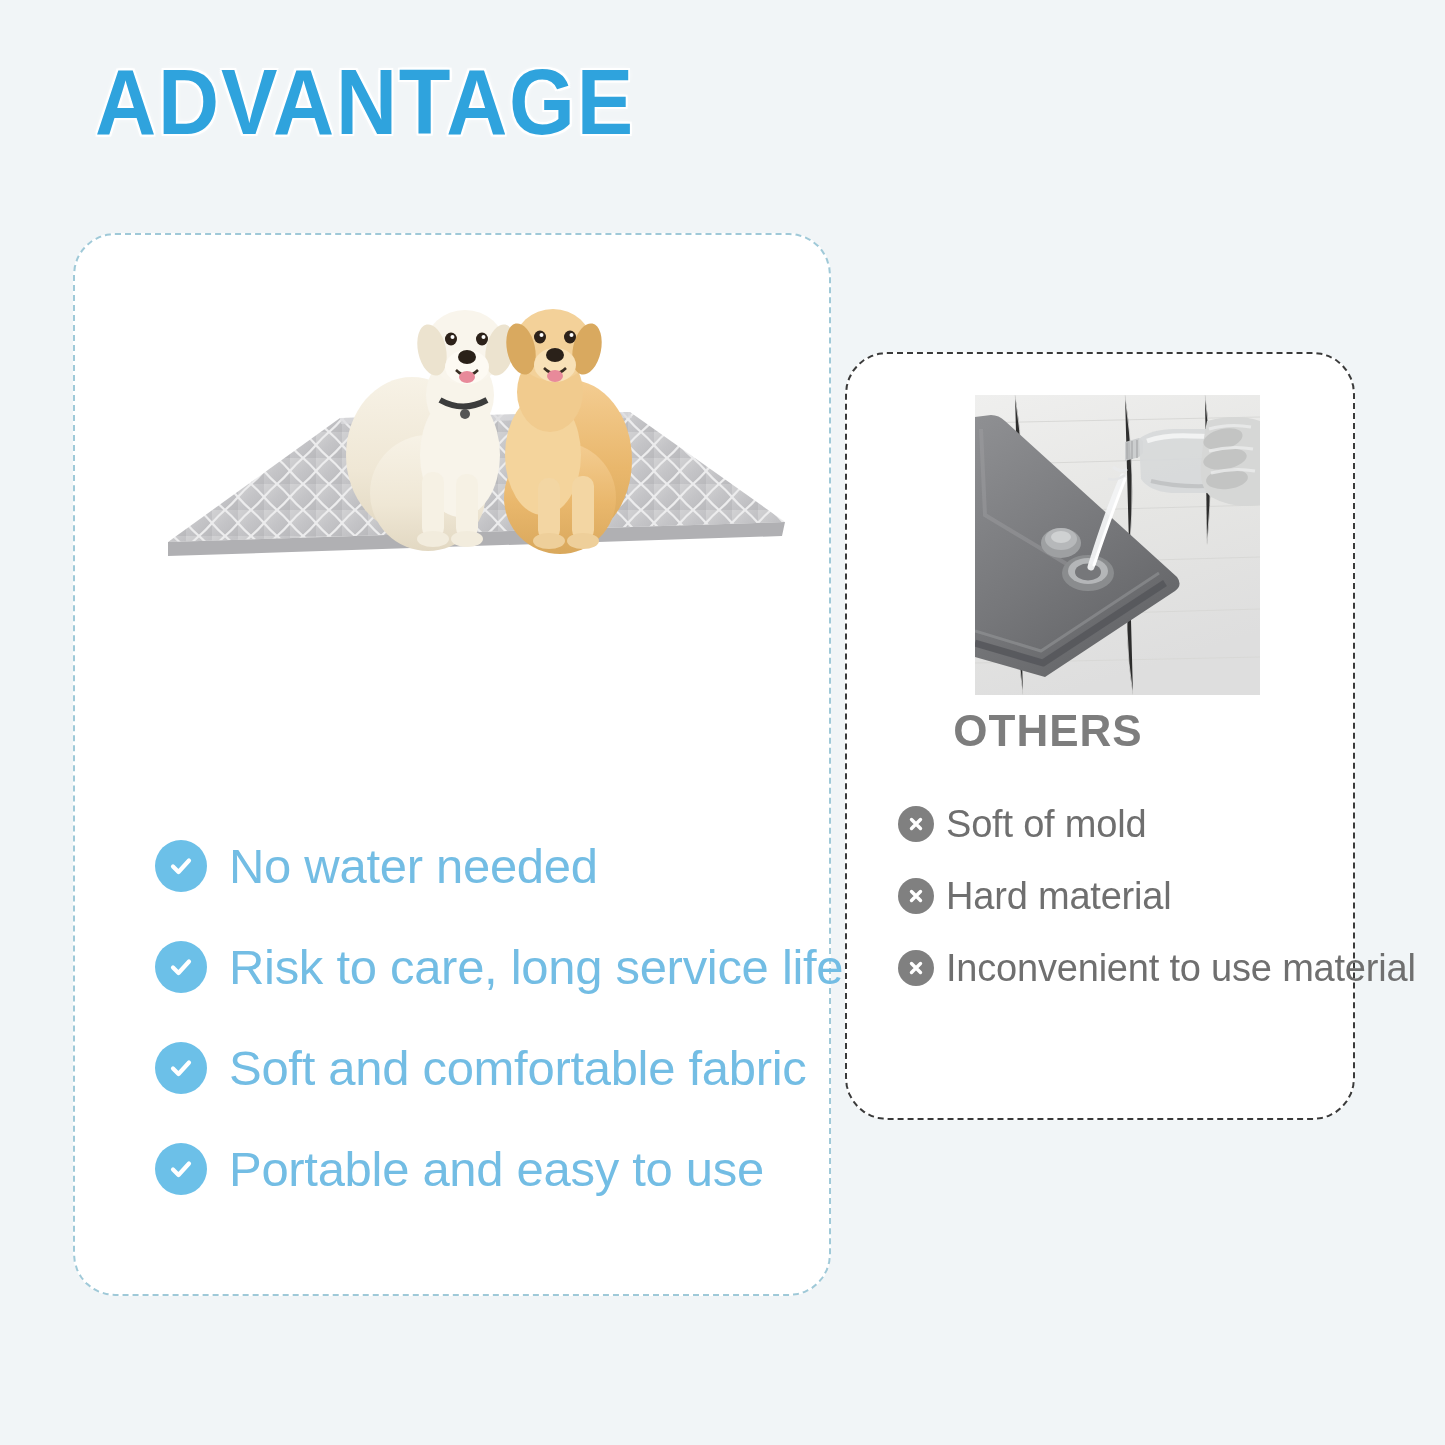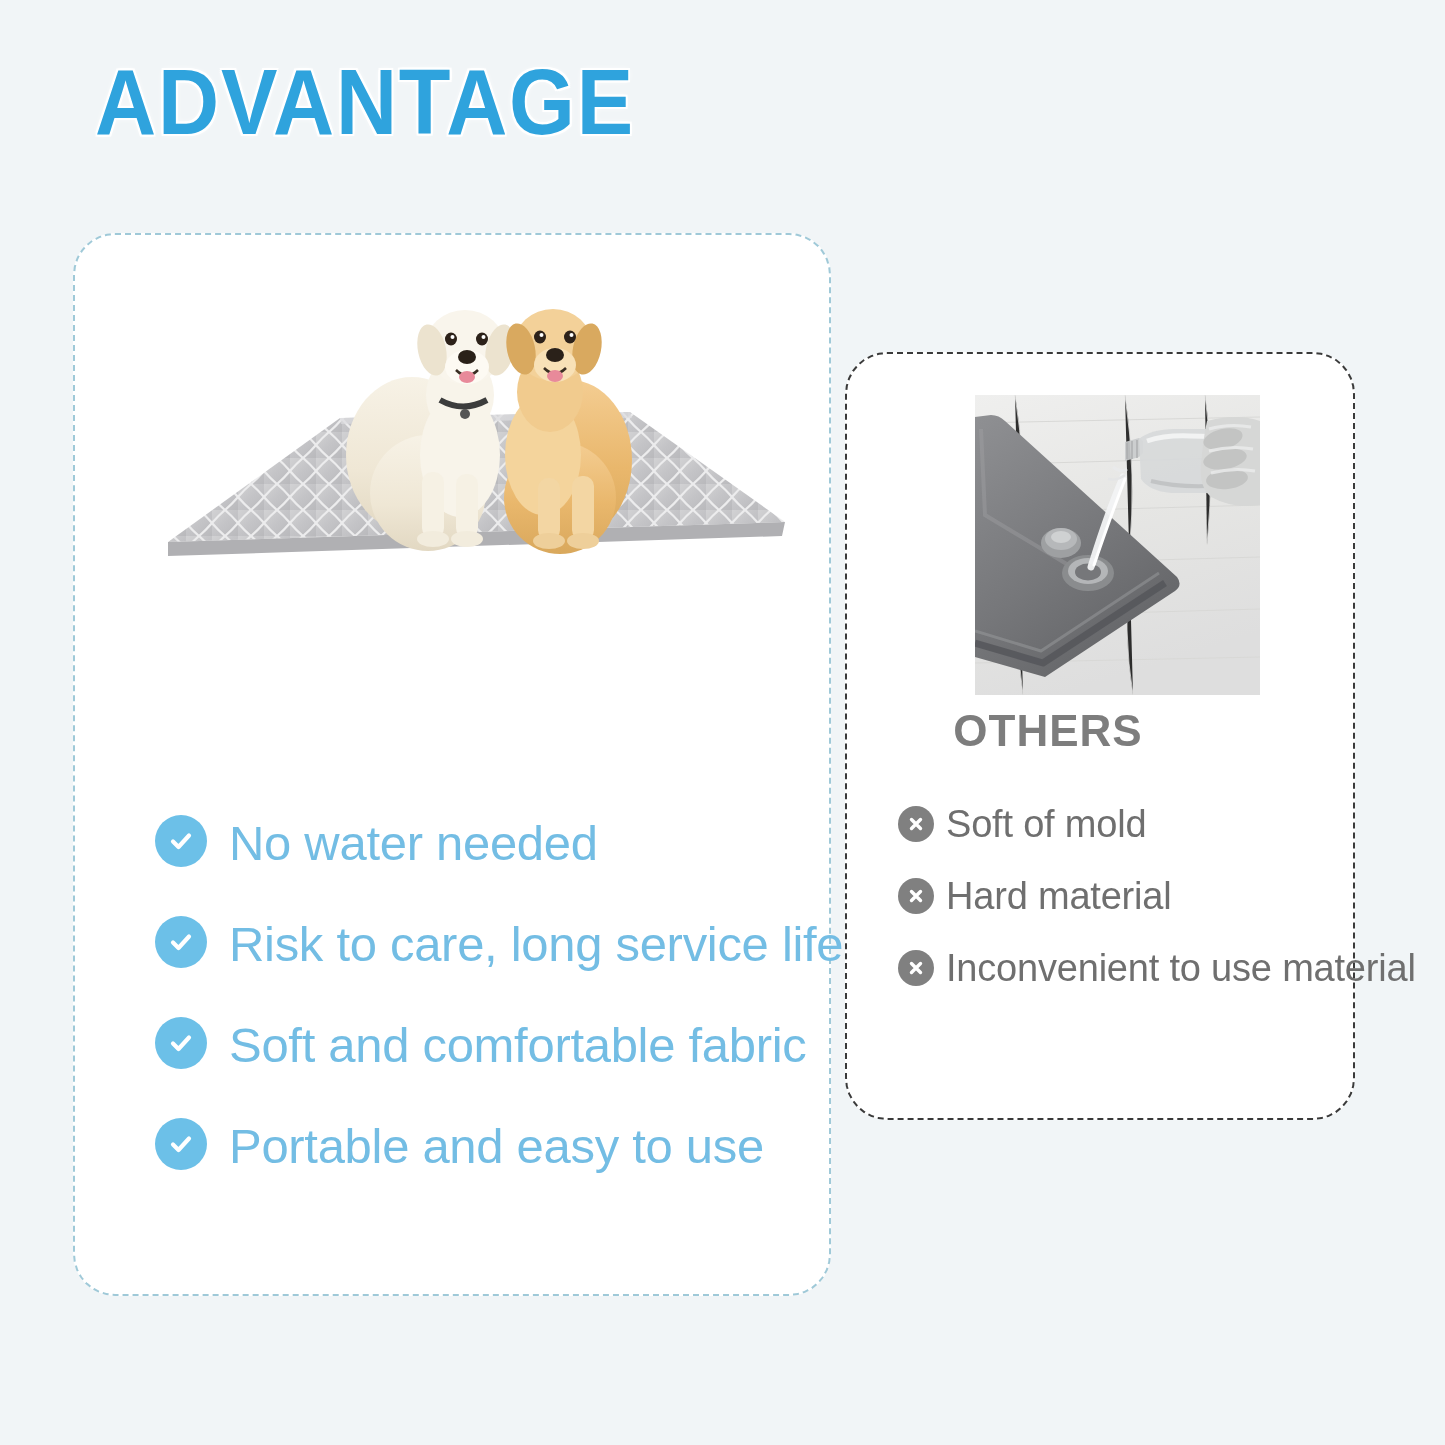--- a/index.html
+++ b/index.html
@@ -46,21 +46,21 @@
     border:2px dashed #3a3a3a;
     border-radius:42px;
   }
 
   
   .adv-list {
     position:absolute; left:155px; top:815px;
     width:700px;
   }
   .adv-item {
-    display:flex; 
+    display:flex; align-items:center;
     height:101px;
   }
   .check-icon {
     flex:0 0 auto;
     width:52px; height:52px; border-radius:50%;
     background:#6cc0e8;
     display:flex; align-items:center; justify-content:center;
     margin-right:22px;
   }
   .check-icon svg { display:block; }

